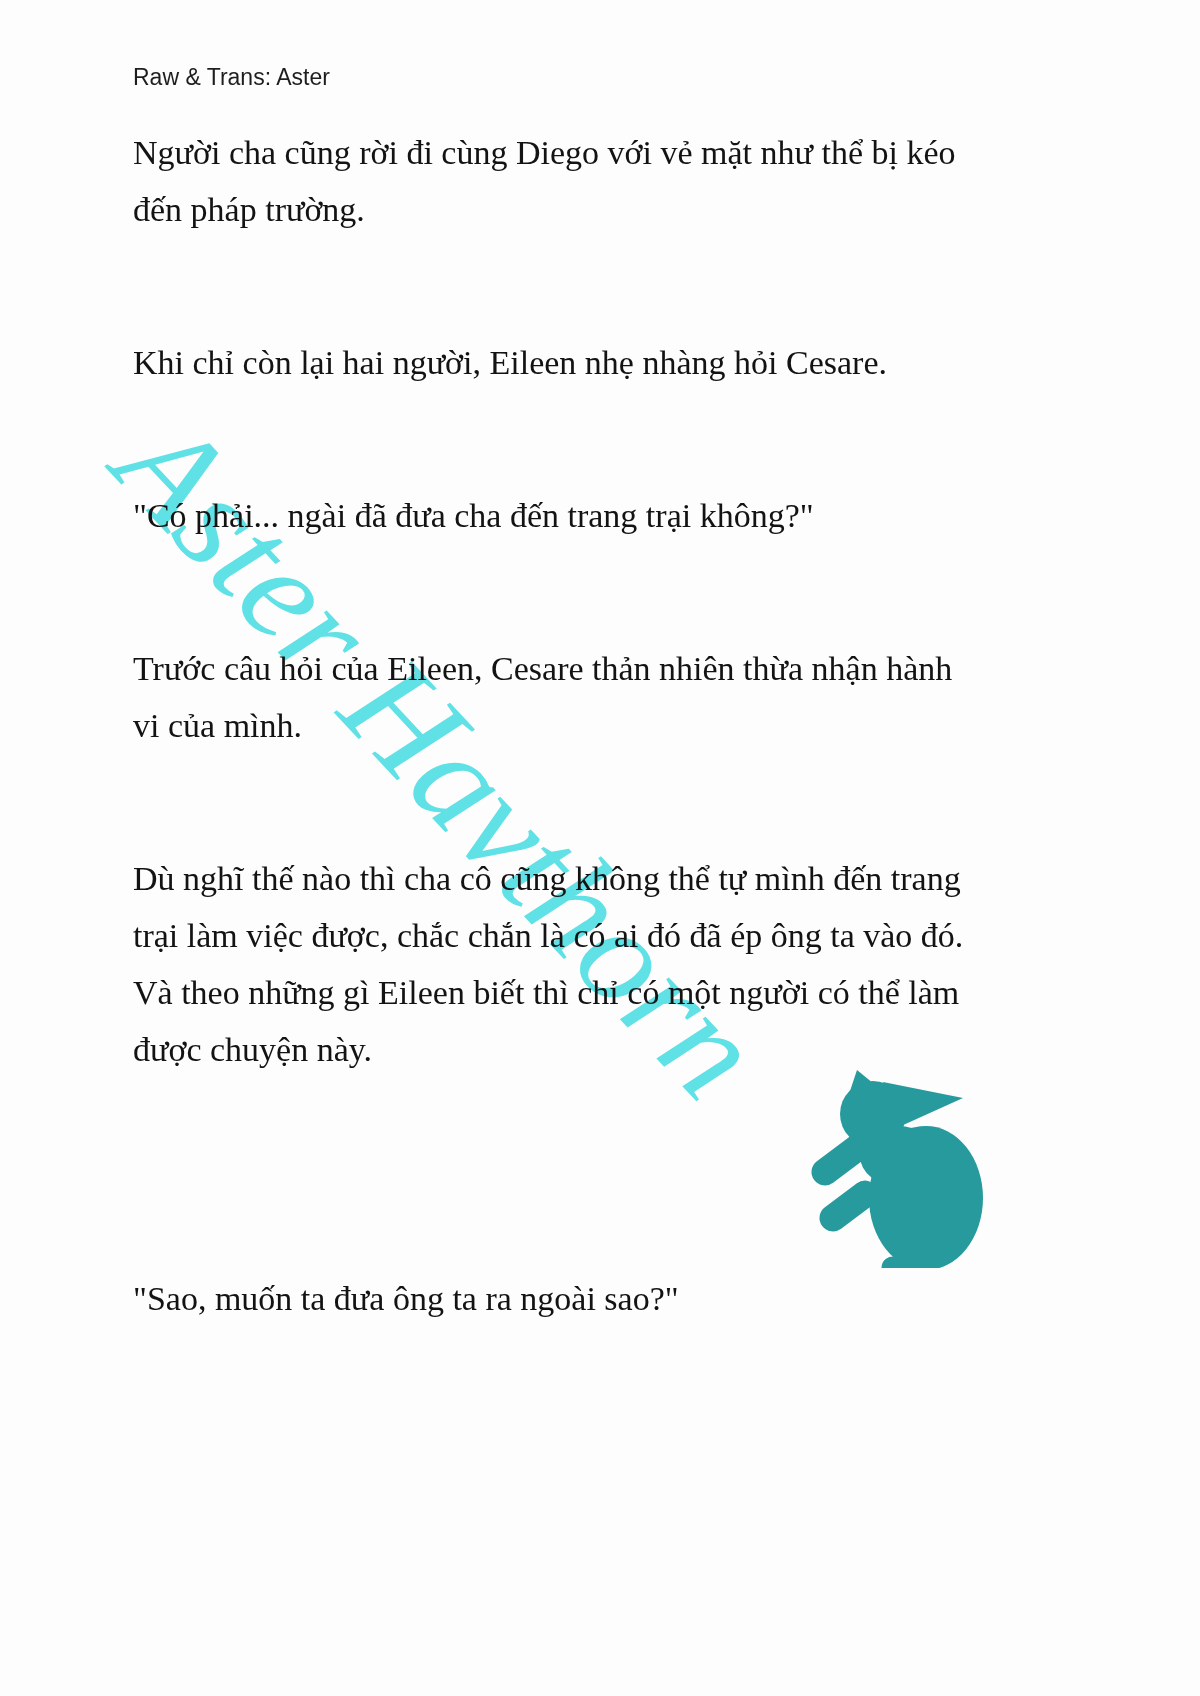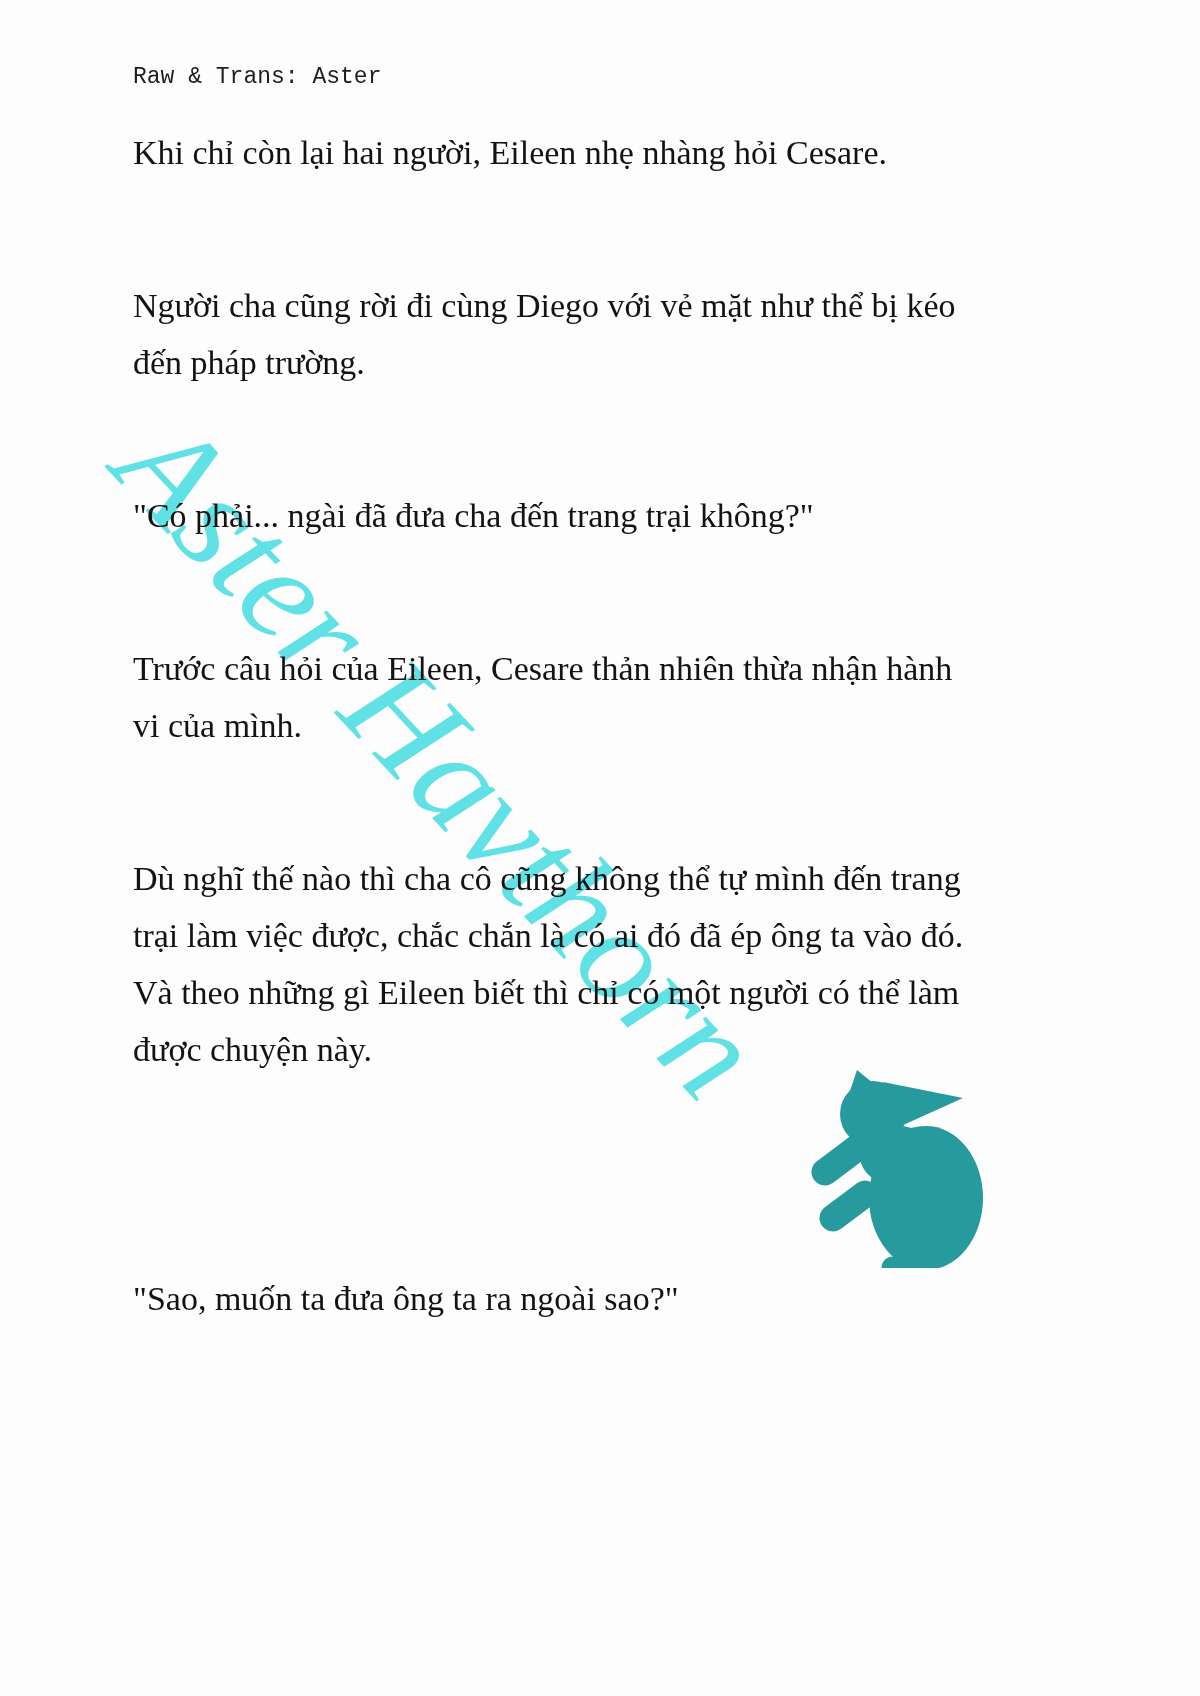--- a/index.html
+++ b/index.html
@@ -9,21 +9,21 @@
     width:1200px;
     height:1696px;
     background:#fdfdfd;
     overflow:hidden;
     font-family:"Liberation Serif", serif;
   }
   .credit {
     position:absolute;
     left:133px;
     top:62px;
-    font-family:Liberation Mono, monospace;
+    font-family:Liberation Sans, sans-serif;
     font-size:23px;
     line-height:30px;
     color:#1e1e1e;
     z-index:3;
   }
   .watermark {
     position:absolute;
     left:195px;
     top:392px;
     font-family:"Liberation Serif", serif;
@@ -66,23 +66,23 @@
 </head>
 <body>
 
 <div class="page">
 
   <div class="watermark" style="color: rgb(82, 223, 227);">Aster Havthorn</div>
 
   <header class="credit">Raw &amp; Trans: Aster</header>
 
   <main class="content">
-    <p class="para">Khi chỉ còn lại hai người, Eileen nhẹ nhàng hỏi Cesare.</p>
     <p class="para">Người cha cũng rời đi cùng Diego với vẻ mặt như thể bị kéo
 đến pháp trường.</p>
+    <p class="para">Khi chỉ còn lại hai người, Eileen nhẹ nhàng hỏi Cesare.</p>
     <p class="para">"Có phải... ngài đã đưa cha đến trang trại không?"</p>
     <p class="para">Trước câu hỏi của Eileen, Cesare thản nhiên thừa nhận hành
 vi của mình.</p>
     <p class="para">Dù nghĩ thế nào thì cha cô cũng không thể tự mình đến trang
 trại làm việc được, chắc chắn là có ai đó đã ép ông ta vào đó.
 Và theo những gì Eileen biết thì chỉ có một người có thể làm
 được chuyện này.</p>
     <p class="para gap-before">"Sao, muốn ta đưa ông ta ra ngoài sao?"</p>
   </main>
 

